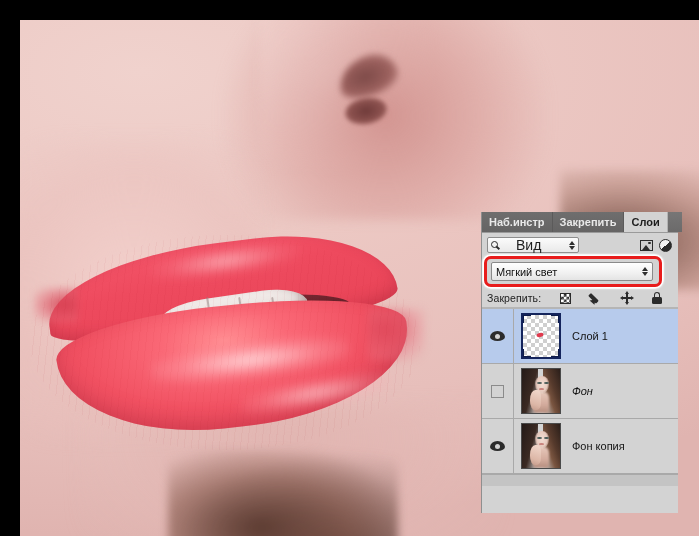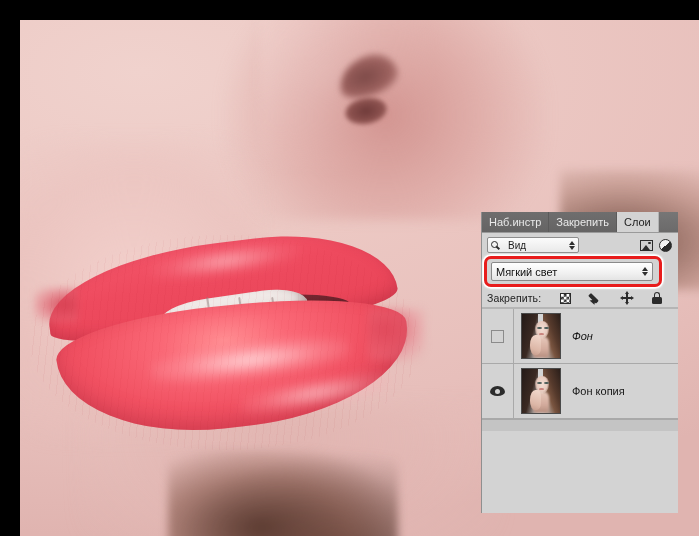--- a/index.html
+++ b/index.html
@@ -145,37 +145,38 @@
   .tabbar{
     height:20px;background:#6e6d6d;display:flex;align-items:stretch;
     border-bottom:1px solid #9a9a9a;
   }
   .tab{
     display:flex;align-items:center;justify-content:center;
     padding:0 7px;font-size:11px;color:#e9e9e9;
     border-right:1px solid #5b5a5a;
     background:linear-gradient(180deg,#6f6e6e 0%,#656464 100%);
     white-space:nowrap;
+    font-weight:bold;
   }
   .tab.active{
     background:#d3d3d3;color:#1d1d1d;
     border-right:1px solid #b3b3b3;
   }
   .tab.filler{flex:1;border-right:none;background:linear-gradient(180deg,#777676 0%,#6b6a6a 100%);}
 
   .filterrow{
     height:22px;display:flex;align-items:center;gap:4px;
     padding:2px 4px 0 5px;box-sizing:border-box;
   }
   .filter-select{
     width:92px;height:16px;box-sizing:border-box;
     background:linear-gradient(180deg,#fbfbfb 0%,#e9e9e9 100%);
     border:1px solid #8d8d8d;border-radius:2px;
-    display:flex;align-items:center;padding:0 3px;gap:8px;
-    font-size:10px;
+    display:flex;align-items:center;padding:0 3px;gap:16px;
+    font-size:14px;
   }
   .mag{position:relative;width:9px;height:9px;flex:none;}
   .mag i{position:absolute;left:0;top:0;width:7px;height:7px;border:1.4px solid #2b2b2b;border-radius:50%;box-sizing:border-box;}
   .mag b{position:absolute;left:5px;top:6px;width:4px;height:1.6px;background:#2b2b2b;transform:rotate(42deg);}
   .spin{margin-left:auto;display:flex;flex-direction:column;gap:1px;line-height:0;}
   .spin s{display:block;width:0;height:0;border-left:3px solid transparent;border-right:3px solid transparent;text-decoration:none;}
   .spin s.up{border-bottom:4px solid #2e2e2e;}
   .spin s.dn{border-top:4px solid #2e2e2e;}
 
   .ficons{margin-left:auto;display:flex;align-items:center;gap:6px;padding-right:2px;}
@@ -424,20 +425,39 @@
           <s class="r"></s>
         </span>
       <span class="ic-lock">
           <b></b>
           <i></i>
         </span>
     </div>
 
     <div class="layers">
 
+      <div class="layer selected">
+        <div class="eyecell">
+          <span class="eye">
+              <span class="ball"></span>
+              <span class="pupil"></span>
+            </span>
+        </div>
+        <div class="thumbcell">
+          <div class="thumb sel">
+            <div class="checker"></div>
+            <div class="reddot"></div>
+            <span class="corner tl"></span>
+            <span class="corner tr"></span>
+            <span class="corner bl"></span>
+            <span class="corner br"></span>
+          </div>
+        </div>
+        <div class="namecell">Слой 1</div>
+      </div>
 
       <div class="layer">
         <div class="eyecell">
           <span class="eyebox"></span>
         </div>
         <div class="thumbcell">
           <div class="thumb">
             <div class="portrait"></div>
             <div class="p-hairL"></div>
             <div class="p-hairR"></div>

